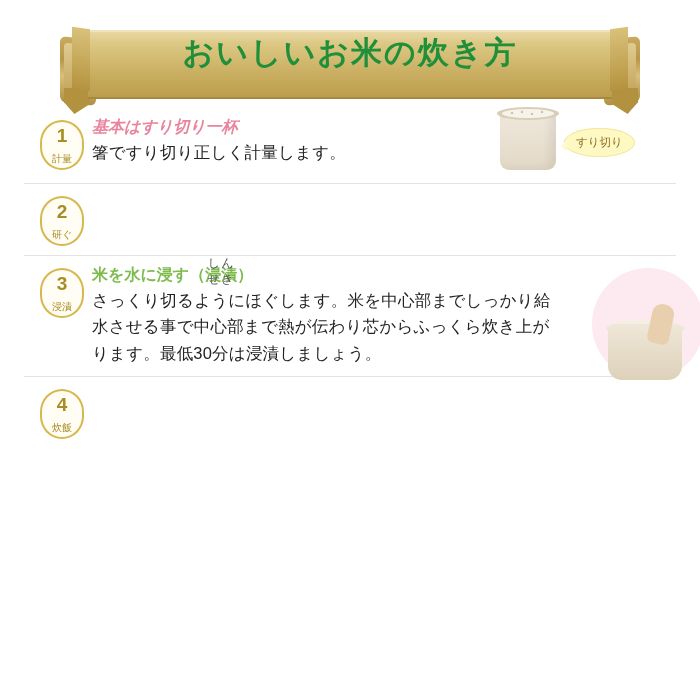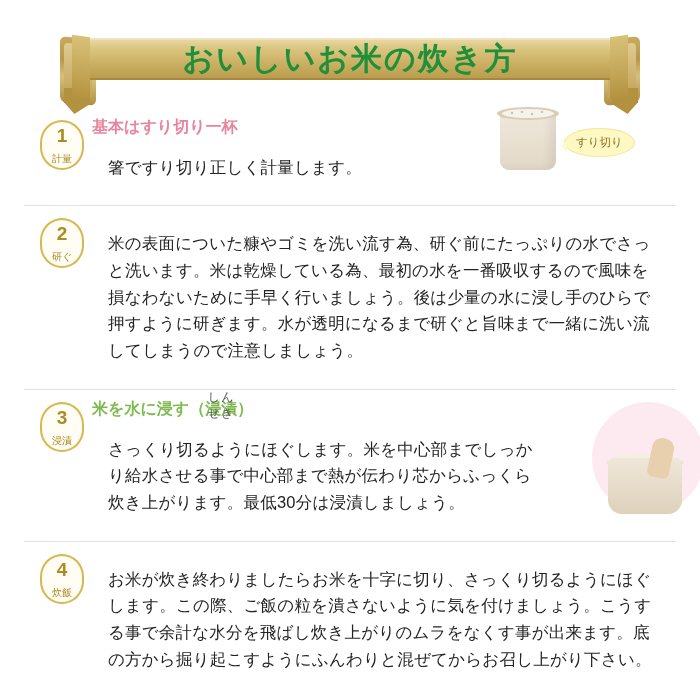--- a/index.html
+++ b/index.html
@@ -37,28 +37,27 @@
   .curl::after {
     content: "";
     position: absolute;
     inset: 6px 4px;
     border-radius: 4px;
     background: linear-gradient(180deg,#e0cb92 0%, #c2a257 100%);
   }
   .banner-body {
     position: absolute;
     left: 88px;
-    top: 38px;
+    top: 30px;
     width: 524px;
-    height: 42px;
+    height: 69px;
     background: linear-gradient(180deg,#e8d7a2 0%, #dcc884 18%, #cdb367 55%, #bb9d4d 100%);
     border-top: 2px solid #efe3bd;
     border-bottom: 2px solid #a8883c;
     display: flex;
-    align-items: center;
     justify-content: center;
   }
   .banner-body::before,
   .banner-body::after {
     content: "";
     position: absolute;
     top: -4px;
     height: 62px;
     width: 18px;
     background: linear-gradient(180deg,#d9c179 0%, #b4933f 100%);
@@ -117,29 +116,29 @@
   .step-body {
     flex: 1 1 auto;
     padding-right: 10px;
   }
   .step-head {
     font-size: 16px;
     font-weight: bold;
     margin: 0 0 1px 0;
     line-height: 1.35;
   }
-  .head-pink { color: #e8849e; }
+  .head-pink { color: #e8849e; font-style: italic; }
   .head-green { color: #7dbb4e; }
   .ruby { font-size: 9px; font-weight: normal; vertical-align: super; letter-spacing: 1px; }
 
   .step-text {
     font-size: 16.5px;
     line-height: 1.62;
     letter-spacing: 0.2px;
-    margin: 16px;
+    margin: 0;
     color: #232323;
   }
 
   
   .divider {
     height: 1px;
     background: #e2e2e2;
     margin: 9px 24px 8px 24px;
   }
 
@@ -288,23 +287,20 @@
     </div>
   </div>
 
   <div class="divider"></div>
 
   <div class="step">
     <div class="badge">
       <span class="num">2</span>
       <span class="cap">研ぐ</span>
     </div>
-    <div class="step-body">
-      <p class="step-text">米の表面についた糠やゴミを洗い流す為、研ぐ前にたっぷりの水でさっと洗います。米は乾燥している為、最初の水を一番吸収するので風味を損なわないために手早く行いましょう。後は少量の水に浸し手のひらで押すように研ぎます。水が透明になるまで研ぐと旨味まで一緒に洗い流してしまうので注意しましょう。</p>
-    </div>
   </div>
 
   <div class="divider"></div>
 
   <div class="step" style="position:relative;">
     <div class="badge">
       <span class="num">3</span>
       <span class="cap">浸漬</span>
     </div>
     <div class="step-body" style="padding-right:120px;">
@@ -321,19 +317,16 @@
     </div>
   </div>
 
   <div class="divider"></div>
 
   <div class="step">
     <div class="badge">
       <span class="num">4</span>
       <span class="cap">炊飯</span>
     </div>
-    <div class="step-body">
-      <p class="step-text">お米が炊き終わりましたらお米を十字に切り、さっくり切るようにほぐします。この際、ご飯の粒を潰さないように気を付けましょう。こうする事で余計な水分を飛ばし炊き上がりのムラをなくす事が出来ます。底の方から掘り起こすようにふんわりと混ぜてからお召し上がり下さい。</p>
-    </div>
   </div>
 
   <div class="footer-space"></div>
 </div>
 
 </body></html>

